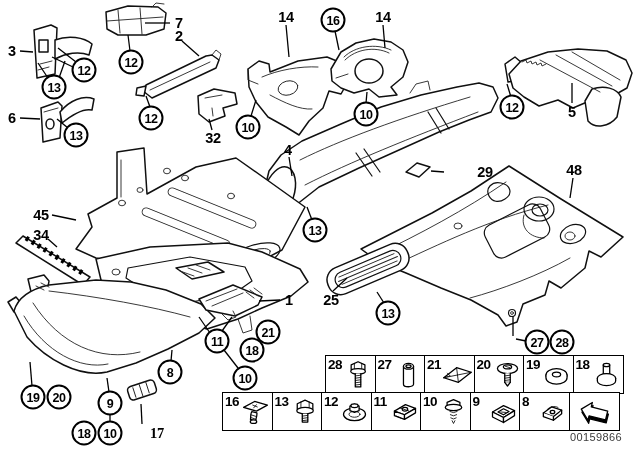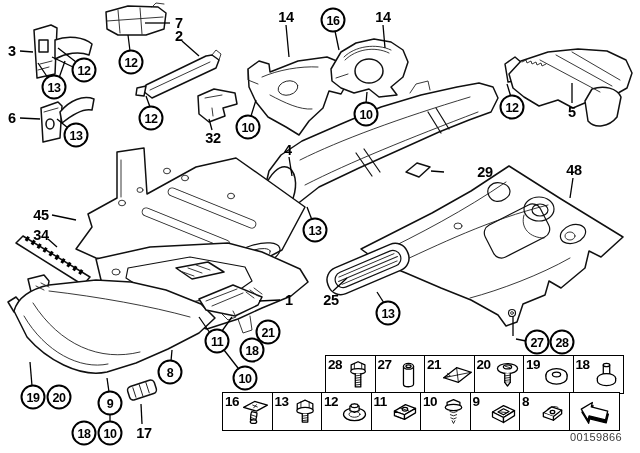--- a/index.html
+++ b/index.html
@@ -344,21 +344,21 @@
       <div class="co" style="left: 383px; top: 17px;">14</div>
       <div class="co" style="left: 572px; top: 112px;">5</div>
       <div class="co" style="left: 213px; top: 138px;">32</div>
       <div class="co" style="left: 288px; top: 150px;">4</div>
       <div class="co" style="left: 41px; top: 215px;">45</div>
       <div class="co" style="left: 41px; top: 235px;">34</div>
       <div class="co" style="left: 456px; top: 172px; margin-left: 29px;">29</div>
       <div class="co" style="left: 574px; top: 170px;">48</div>
       <div class="co" style="left: 331px; top: 300px;">25</div>
       <div class="co" style="left: 289px; top: 300px;">1</div>
-      <div class="co" style="left: 144px; top: 433px;">17</div>
+      <div class="co" style="left: 157px; top: 433px; font-family: Liberation Serif, serif;">17</div>
       <div class="cc" style="left: 84px; top: 70px;">12</div>
       <div class="cc" style="left: 54px; top: 87px;">13</div>
       <div class="cc" style="left: 76px; top: 135px;">13</div>
       <div class="cc" style="left: 131px; top: 62px;">12</div>
       <div class="cc" style="left: 151px; top: 118px;">12</div>
       <div class="cc" style="left: 333px; top: 20px;">16</div>
       <div class="cc" style="left: 248px; top: 127px;">10</div>
       <div class="cc" style="left: 366px; top: 114px;">10</div>
       <div class="cc" style="left: 512px; top: 107px;">12</div>
       <div class="cc" style="left: 315px; top: 230px;">13</div>

